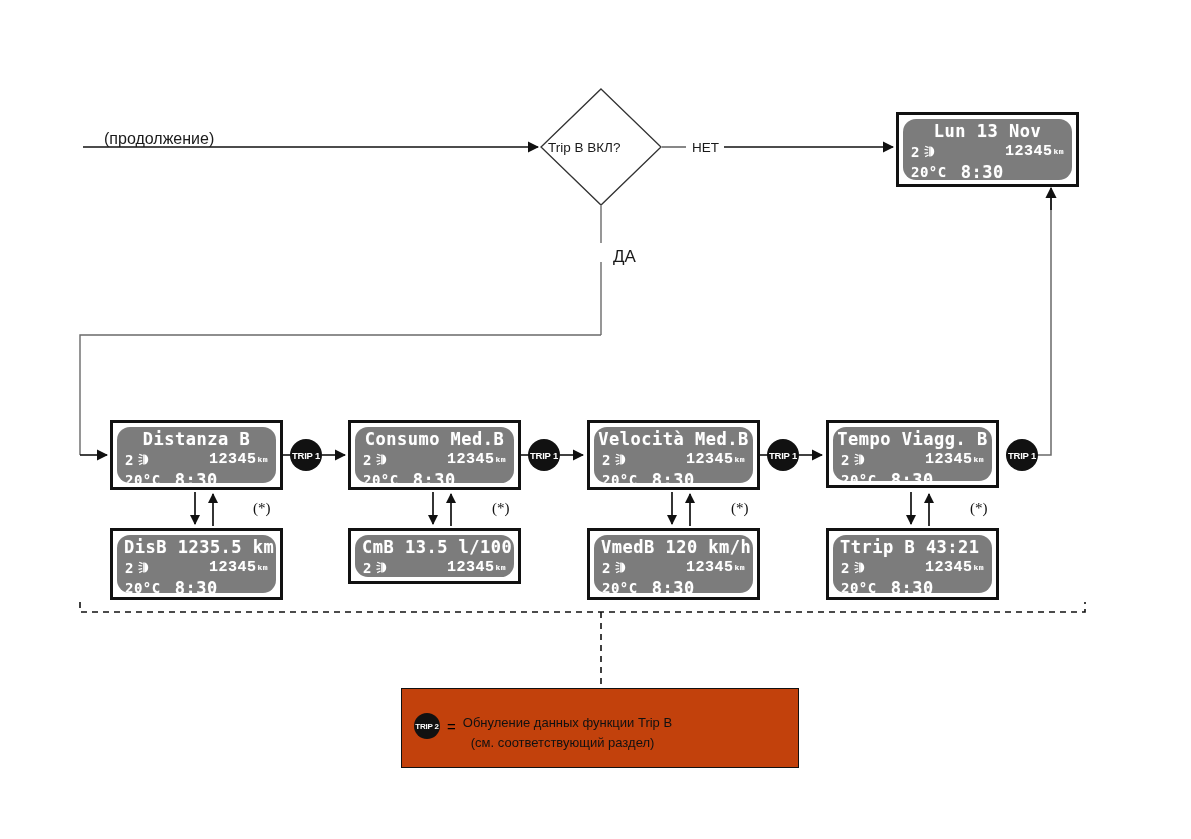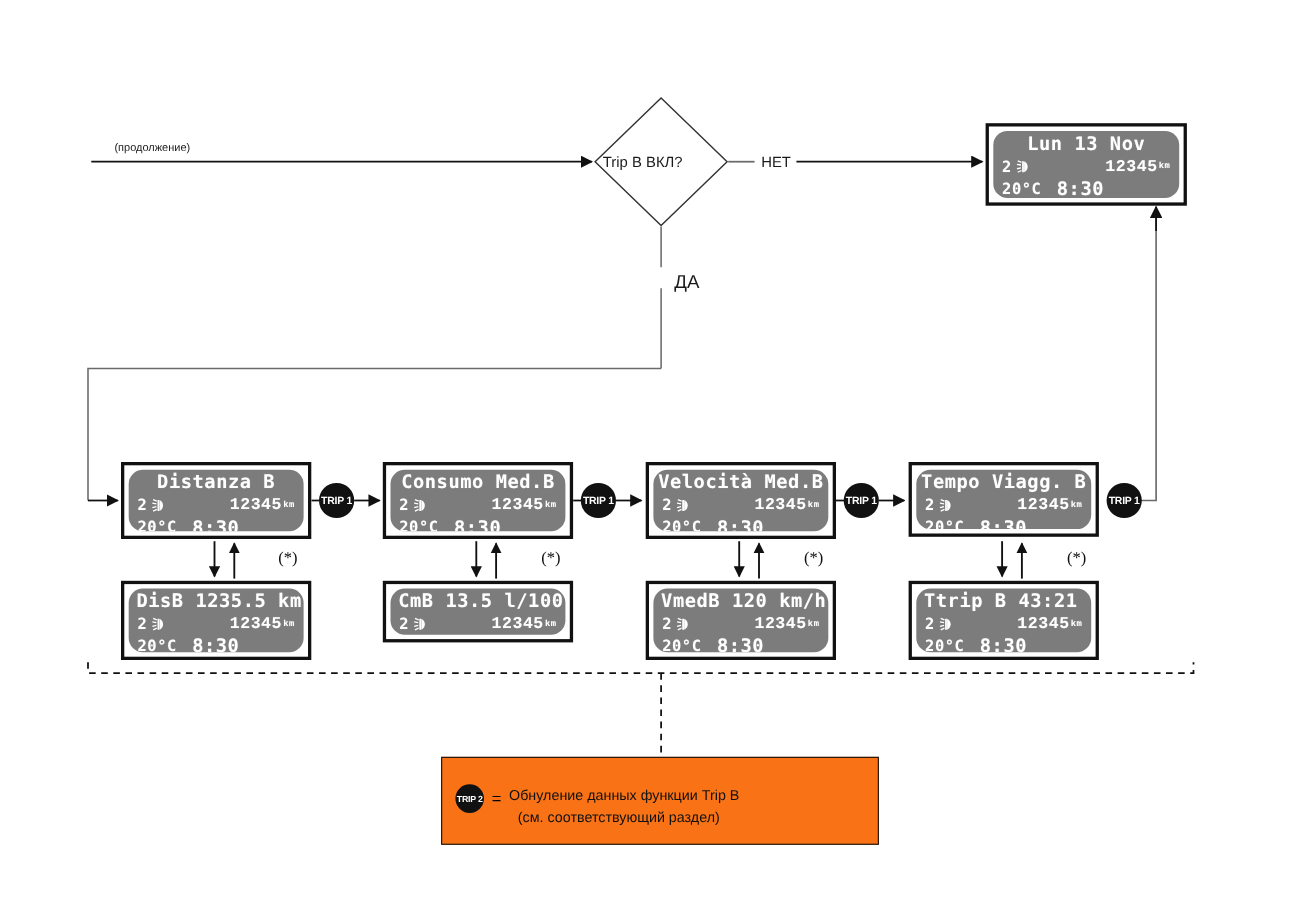--- a/index.html
+++ b/index.html
@@ -31,21 +31,21 @@
 
   
   .lbl {
     position: absolute;
     font-family: "Liberation Sans", sans-serif;
     font-size: 13px;
     color: #1a1a1a;
     white-space: nowrap;
     line-height: 1.35;
   }
-  .lbl-cont  { left: 104px; top: 128px; font-size: 10px; }
+  .lbl-cont  { left: 104px; top: 128px; font-size: 16px; }
   .lbl-net   { left: 692px; top: 139px; font-size: 13.5px; }
   .lbl-da    { left: 613px; top: 246px; font-size: 17px; }
   .lbl-diamond {
     left: 548px; top: 139px;
     font-size: 13.5px;
   }
   .lbl-return {
     left: 896px; top: 52px;
     width: 192px;
     text-align: center;
@@ -165,21 +165,21 @@
 
   
   #legend-box {
     position: absolute;
     left: 401px;
     top: 688px;
     width: 398px;
     height: 80px;
     border: 1.6px solid #111111;
     box-sizing: border-box;
-    background: #f97316;
+    background: #c2410c;
   }
   #legend-row {
     position: absolute;
     left: 12px;
     top: 24px;
     display: flex;
     align-items: flex-start;
     gap: 7px;
   }
   .legend-eq {

